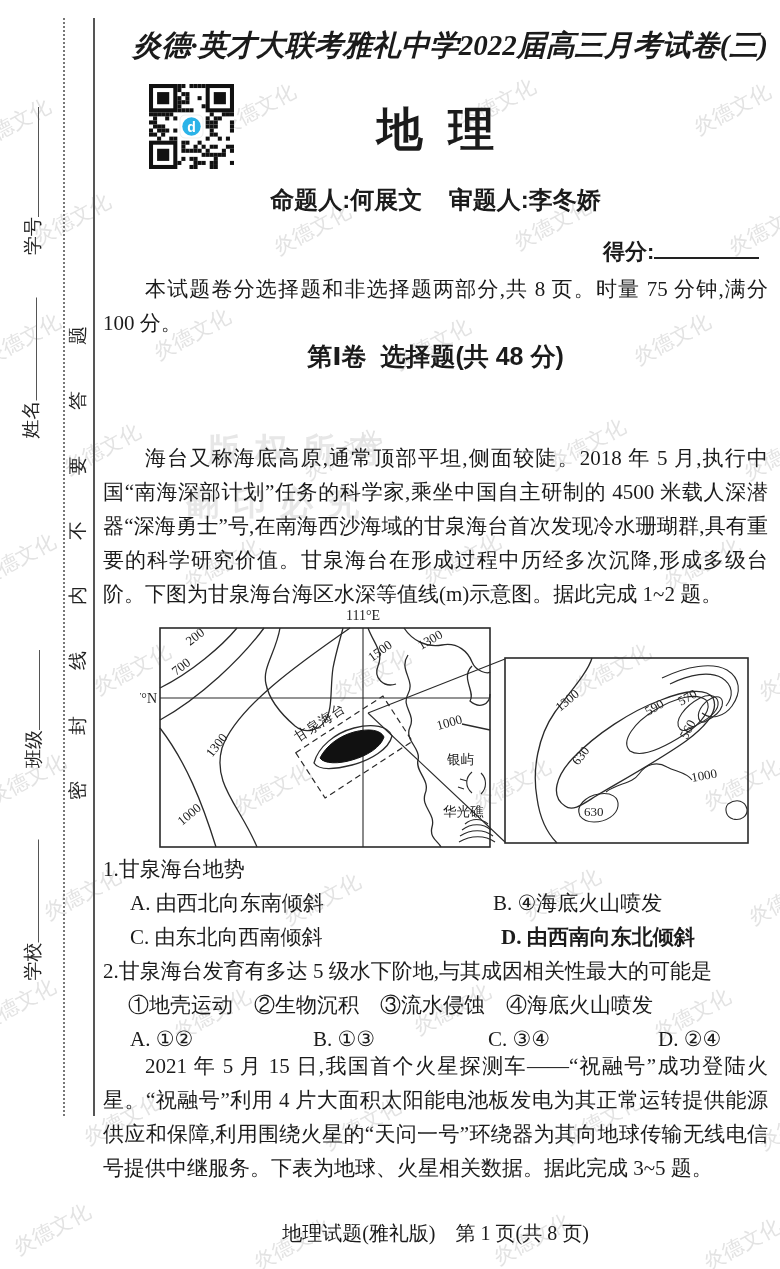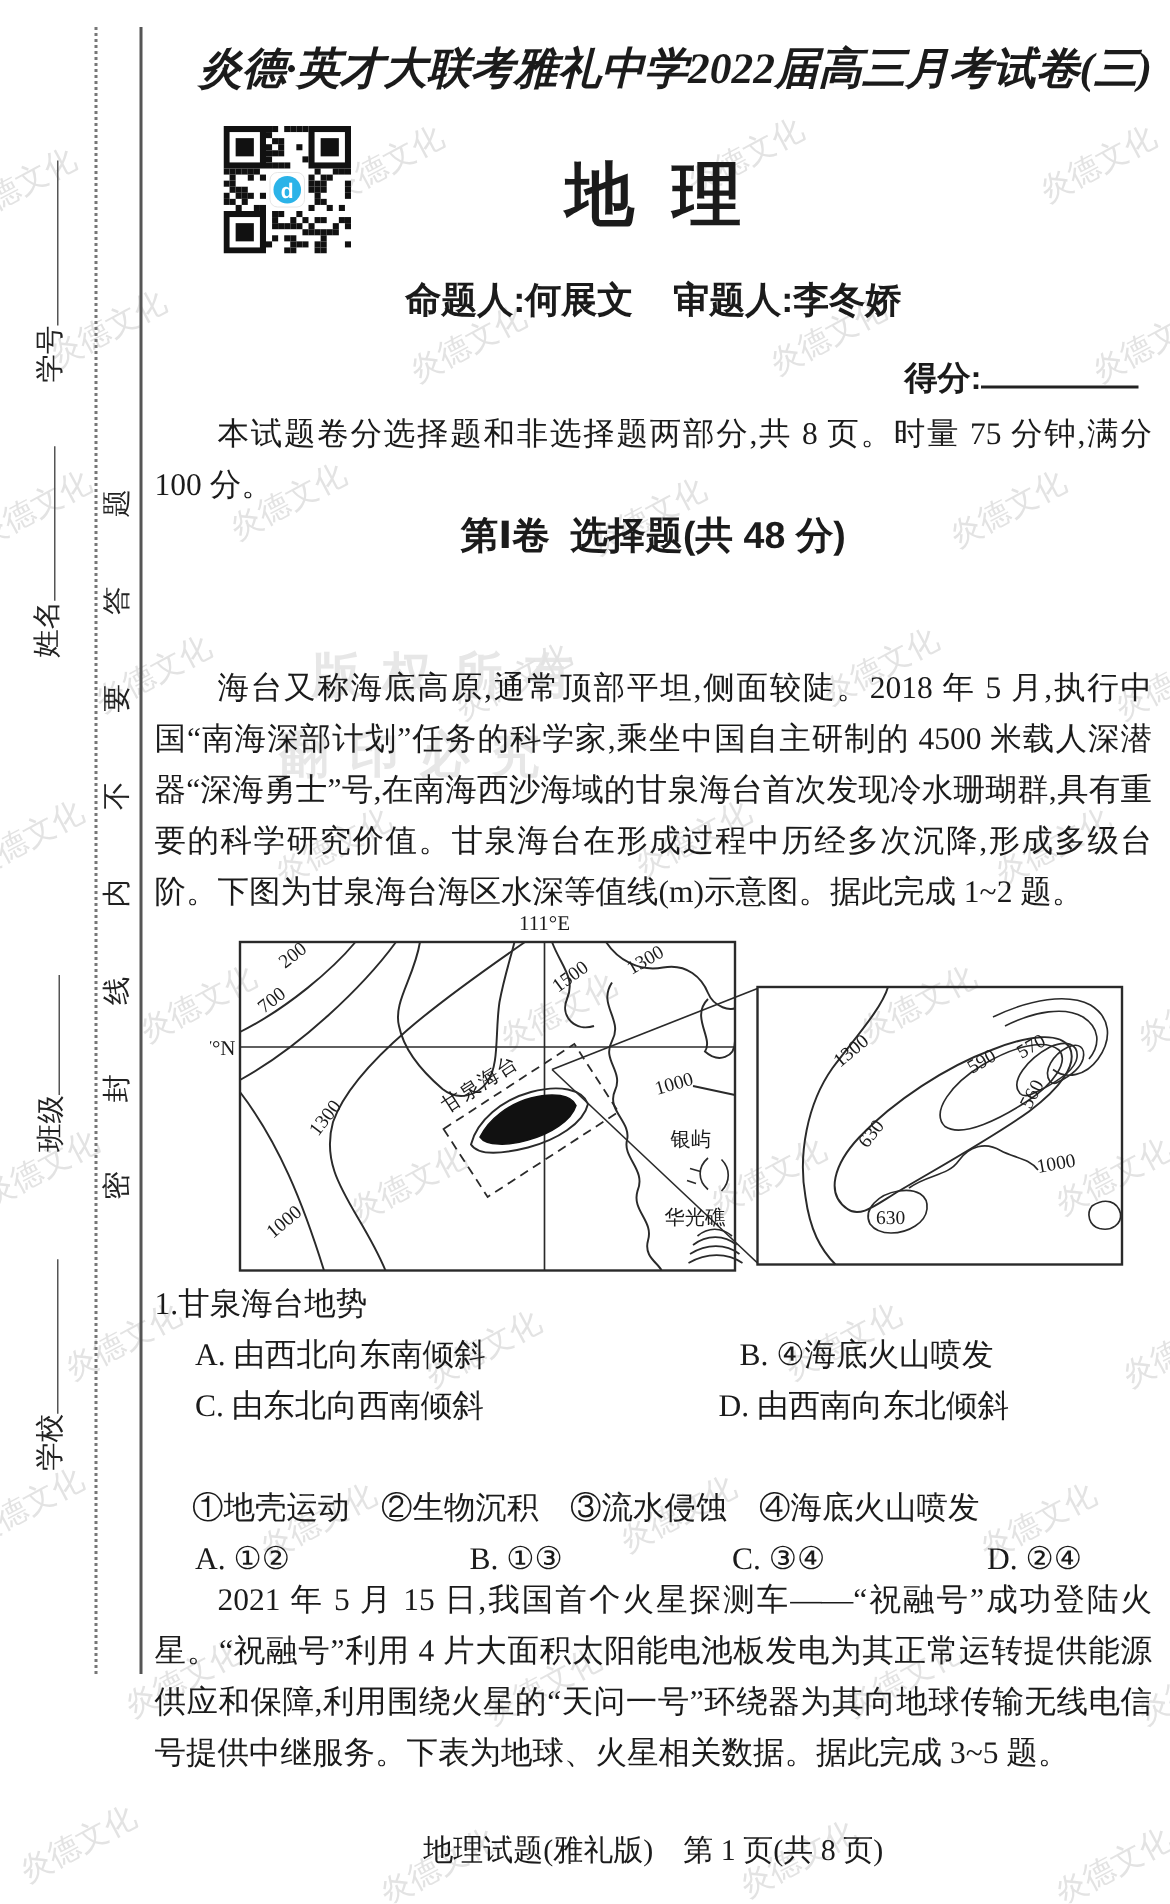--- a/index.html
+++ b/index.html
@@ -348,23 +348,26 @@
 
   <div class="q-row" style="top:855px;">
     <span>1.</span><span>甘泉海台地势</span>
   </div>
   <div class="q-row" style="top:889px;">
     <span class="opt" style="left:27px;"><span>A.</span> <span>由西北向东南倾斜</span></span>
     <span class="opt" style="left:390px;"><span>B.</span> <span>④海底火山喷发</span></span>
   </div>
   <div class="q-row" style="top:923px;">
     <span class="opt" style="left:27px;"><span>C.</span> <span>由东北向西南倾斜</span></span>
-    <span class="opt" style="left:376px;"><span>D.</span> <span>由西南向东北倾斜</span></span>
-  </div>
-
+    <span class="opt" style="left:398px;font-weight:bold;"><span>D.</span> <span>由西南向东北倾斜</span></span>
+  </div>
+
+  <div class="q-row" style="top:957px;">
+    <span>2.</span><span>甘泉海台发育有多达 5 级水下阶地,与其成因相关性最大的可能是</span>
+  </div>
   <div class="q-row" style="top:991px;left:128px;">①地壳运动　②生物沉积　③流水侵蚀　④海底火山喷发</div>
   <div class="q-row" style="top:1025px;">
     <span class="opt" style="left:27px;"><span>A.</span> <span>①②</span></span>
     <span class="opt" style="left:210px;"><span>B.</span> <span>①③</span></span>
     <span class="opt" style="left:385px;"><span>C.</span> <span>③④</span></span>
     <span class="opt" style="left:555px;"><span>D.</span> <span>②④</span></span>
   </div>
 
   <p class="para indent" style="top:1049px;">2021 年 5 月 15 日,我国首个火星探测车——“祝融号”成功登陆火星。“祝融号”利用 4 片大面积太阳能电池板发电为其正常运转提供能源供应和保障,利用围绕火星的“天问一号”环绕器为其向地球传输无线电信号提供中继服务。下表为地球、火星相关数据。据此完成 3~5 题。</p>
 

